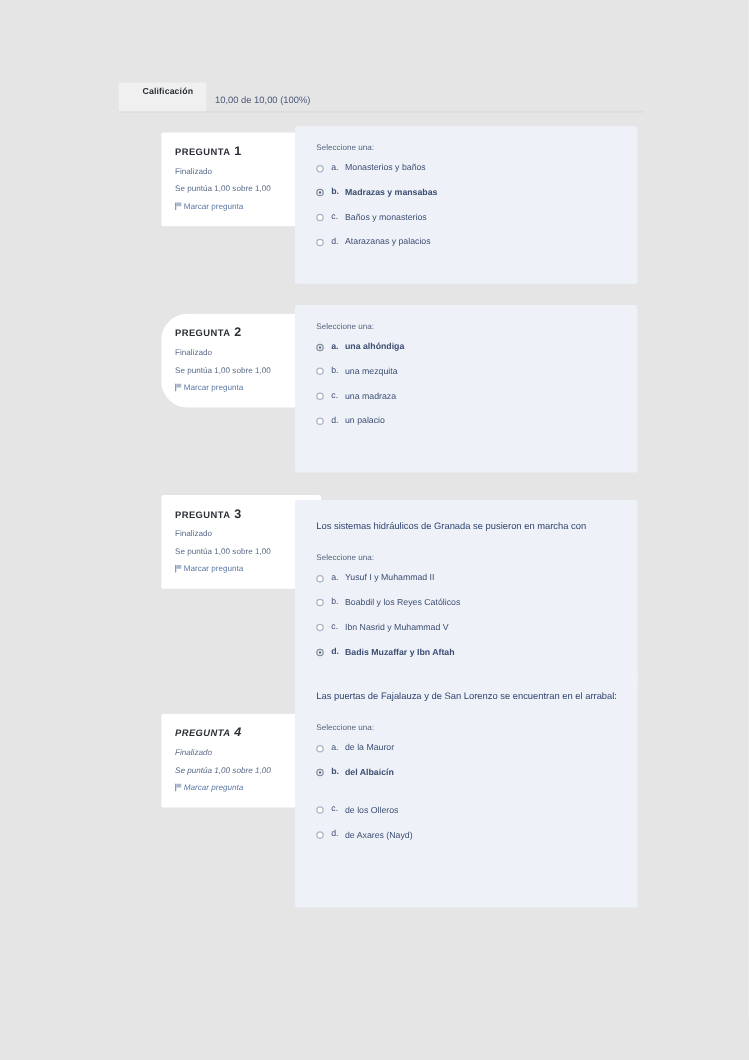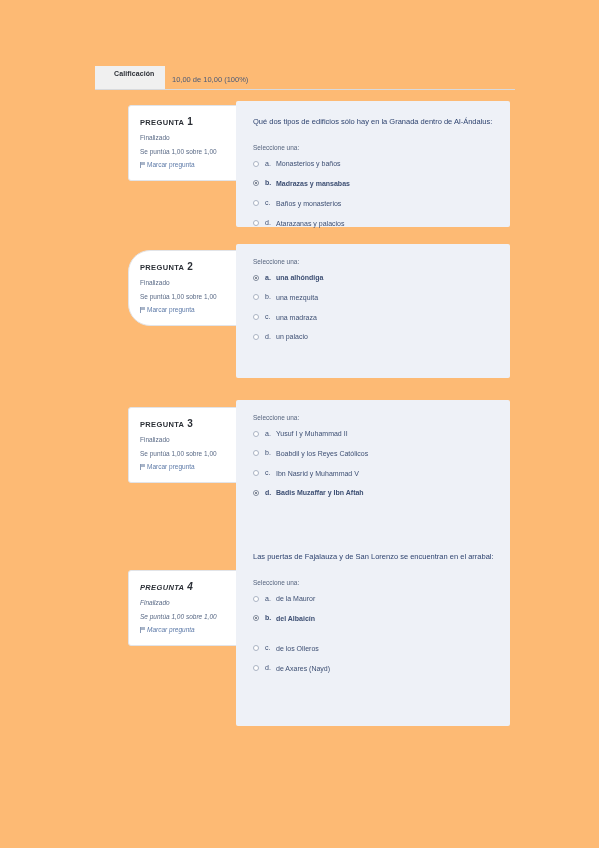--- a/index.html
+++ b/index.html
@@ -15,21 +15,21 @@
     color: #3b3f46;
     position: relative;
     overflow: hidden;
   }
 
   .page {
     position: absolute;
     left: 0; top: 0;
     width: 599px;
     height: 848px;
-    background: #fdba74;
+    background: #e5e5e5;
   }
 
   
   .grade-row {
     position: absolute;
     left: 95px;
     top: 66px;
     width: 420px;
     height: 24px;
     border-bottom: 1px solid #d8dadd;
@@ -199,21 +199,20 @@
 
   <div id="questions-root">
       <div class="qgroup">
         <div class="qinfo" style="top: 105px;">
           <div class="qinfo-title"><span>PREGUNTA</span><span class="qnum">1</span></div>
           <div class="qinfo-line">Finalizado</div>
           <div class="qinfo-line">Se puntúa 1,00 sobre 1,00</div>
           <div class="qinfo-flag"><span class="flag-icon"><i></i><b></b></span><span>Marcar pregunta</span></div>
         </div>
         <div class="qpanel" style="top: 101px; height: 126px;">
-          <p class="qstem">Qué dos tipos de edificios sólo hay en la Granada dentro de Al-Ándalus:</p>
           <div class="qselect">Seleccione una:</div>
           <div class="opt">
             <span class="radio"></span>
             <span class="opt-key">a.</span>
             <span class="opt-text">Monasterios y baños</span>
           </div>
           <div class="opt">
             <span class="radio checked"></span>
             <span class="opt-key bold">b.</span>
             <span class="opt-text bold">Madrazas y mansabas</span>
@@ -255,27 +254,28 @@
             <span class="opt-text">una madraza</span>
           </div>
           <div class="opt">
             <span class="radio"></span>
             <span class="opt-key">d.</span>
             <span class="opt-text">un palacio</span>
           </div>
         </div>
       </div>
       <div class="qgroup">
-        <div class="qinfo" style="top: 407px;">
+        <div class="qinfo" style="top: 395px;">
           <div class="qinfo-title"><span>PREGUNTA</span><span class="qnum">3</span></div>
           <div class="qinfo-line">Finalizado</div>
           <div class="qinfo-line">Se puntúa 1,00 sobre 1,00</div>
           <div class="qinfo-flag"><span class="flag-icon"><i></i><b></b></span><span>Marcar pregunta</span></div>
         </div>
         <div class="qpanel" style="top: 400px; height: 148px;">
+          <p class="qstem">Los sistemas hidráulicos de Granada se pusieron en marcha con</p>
           <div class="qselect">Seleccione una:</div>
           <div class="opt">
             <span class="radio"></span>
             <span class="opt-key">a.</span>
             <span class="opt-text">Yusuf I y Muhammad II</span>
           </div>
           <div class="opt">
             <span class="radio"></span>
             <span class="opt-key">b.</span>
             <span class="opt-text">Boabdil y los Reyes Católicos</span>

